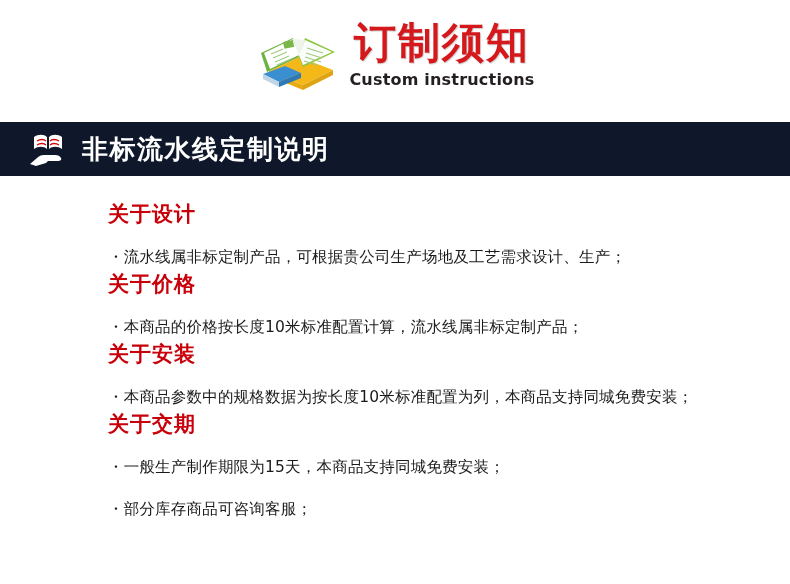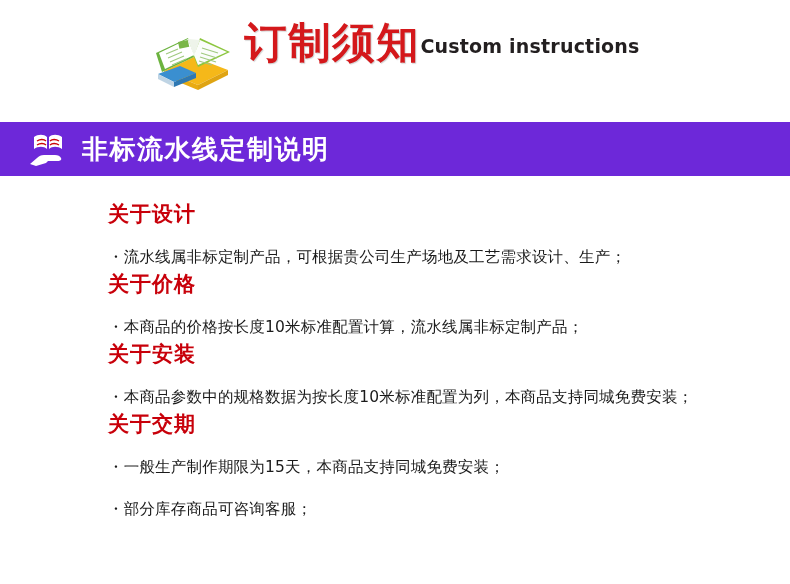--- a/index.html
+++ b/index.html
@@ -32,49 +32,50 @@
     gap: 12px;
   }
   .book-logo {
     width: 82px;
     height: 64px;
     margin-top: 8px;
     flex: 0 0 auto;
   }
   .logo-text {
     display: flex;
+    flex-direction: column;
     align-items: center;
     margin-top: 2px;
   }
   .logo-title {
     font-size: 42px;
     font-weight: bold;
     color: #d4181b;
     letter-spacing: 2px;
     line-height: 1.05;
     text-shadow: 1px 1px 1px rgba(150,150,150,0.45);
     white-space: nowrap;
   }
   .logo-subtitle {
-    font-size: 19px;
+    font-size: 16px;
     font-weight: bold;
     color: #231f20;
     letter-spacing: 0.2px;
     margin-top: 5px;
     white-space: nowrap;
   }
 
   
   .banner {
     position: absolute;
     left: 0;
     top: 122px;
     width: 790px;
     height: 54px;
-    background: #6d28d9;
+    background: #0f172a;
     display: flex;
     align-items: center;
   }
   .banner-icon {
     width: 40px;
     height: 34px;
     margin-left: 28px;
     flex: 0 0 auto;
   }
   .banner-title {

